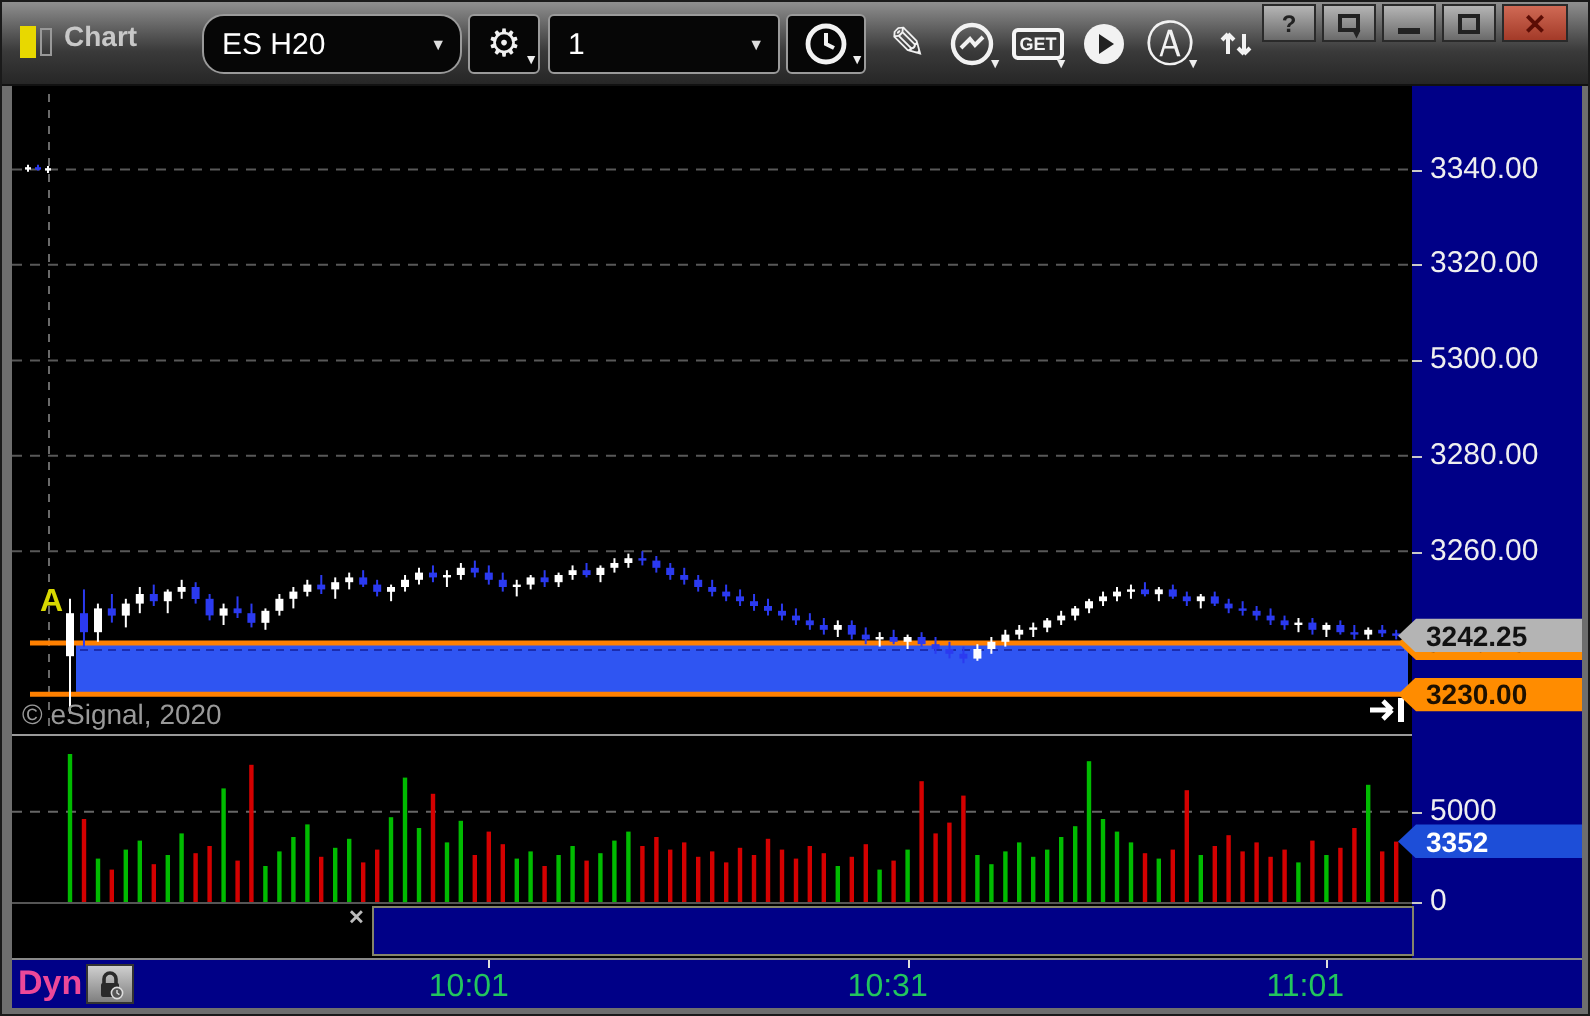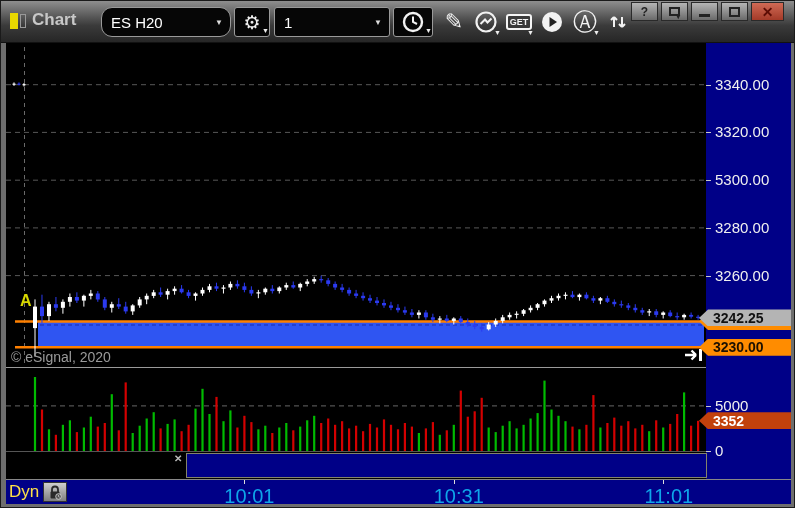--- a/index.html
+++ b/index.html
@@ -4,21 +4,21 @@
 <style>
   html,body{margin:0;padding:0;background:#222;}
   *{box-sizing:border-box;font-family:"Liberation Sans",sans-serif;}
   #win{position:relative;width:795px;height:508px;background:#6e6e6e;overflow:hidden;border:1px solid #1a1a1a;}
   .abs{position:absolute;}
   
   #toolbar{left:0;top:0;width:795px;height:42px;background:linear-gradient(#8f8f8f,#555 40%,#3a3a3a 60%,#262626);border-bottom:1px solid #111;}
   #app-icon{left:9px;top:11px;width:18px;height:18px;}
   #app-icon .b1{position:absolute;left:0;top:1px;width:8px;height:16px;background:#e8d800;}
   #app-icon .b2{position:absolute;left:10px;top:2px;width:6px;height:14px;border:1px solid #999;}
-  #win-title{left:31px;top:9px;font-size:17px;font-weight:bold;color:#c8c8c8;}
+  #win-title{left:31px;top:9px;font-size:14px;font-weight:bold;color:#c8c8c8;}
   .tbx{position:absolute;top:6px;height:30px;background:#060606;border:1px solid #9a9a9a;border-radius:3px;color:#fff;display:flex;align-items:center;}
   .tbx .lbl{font-size:15px;padding-left:9px;}
   .caret{font-size:8px;color:#ddd;margin-left:auto;margin-right:7px;}
   .icon-btn{position:absolute;top:5px;width:30px;height:32px;display:flex;align-items:center;justify-content:center;color:#f2f2f2;}
   .mini-caret{position:absolute;right:0px;bottom:2px;font-size:7px;color:#eee;}
   .get-box{font-size:9px;font-weight:bold;color:#f5f5f5;border:2px solid #f5f5f5;border-radius:3px;padding:1px 2px;background:#3a3a3a;}
   .win-btn{position:absolute;top:1px;height:19px;width:27px;background:linear-gradient(#b5b5b5,#6a6a6a);border:1px solid #2a2a2a;color:#222;font-size:12px;font-weight:bold;display:flex;align-items:center;justify-content:center;}
   #btn-close{background:linear-gradient(#d06a55,#a33a28);color:#5c0d05;width:33px;}
   .dock-glyph{width:11px;height:9px;border:2px solid #222;position:relative;}
   .dock-glyph:after{content:"▾";position:absolute;right:-2px;bottom:-7px;font-size:7px;color:#222;}
@@ -35,23 +35,23 @@
   .axis-label{position:absolute;left:9px;font-size:15px;color:#efefef;white-space:nowrap;}
   .axis-tick{position:absolute;left:0;width:5px;height:1px;background:#c9c9c9;}
   .flag{position:absolute;left:698px;width:92px;height:17px;clip-path:polygon(0 50%,9px 0,100% 0,100% 100%,9px 100%);font-size:14px;font-weight:bold;display:flex;align-items:center;padding-left:14px;}
   
   #vol-label-row{left:5px;top:451px;width:700px;height:27px;background:#000;}
   #vol-study-label{left:7px;top:5px;font-size:15px;color:#f0f0f0;}
   #vol-close{left:168px;top:1px;font-size:10px;color:#bbb;font-weight:bold;}
   #blue-box{left:185px;top:452px;width:521px;height:25px;background:#000087;border:1px solid #84846a;}
   #row-sep{left:5px;top:478px;width:785px;height:1px;background:#888;}
   #time-row{left:5px;top:479px;width:785px;height:24px;background:#000087;}
-  #dyn-label{left:3px;top:2px;font-size:17px;font-weight:normal;color:#fde047;}
+  #dyn-label{left:3px;top:2px;font-size:17px;font-weight:bold;color:#ec4899;}
   #lock-btn{left:37px;top:2px;width:24px;height:20px;background:linear-gradient(#cfcfcf,#7f7f7f);border:1px solid #333;display:flex;align-items:center;justify-content:center;}
-  .time-label{position:absolute;top:5px;width:60px;text-align:right;font-size:20px;color:#0ea5e9;}
+  .time-label{position:absolute;top:5px;width:60px;text-align:left;font-size:16px;color:#22c55e;}
   .time-tick{position:absolute;top:0;width:1px;height:4px;background:#ddd;}
   #goto-end{left:682px;top:347px;width:22px;height:14px;}
 </style>
 </head>
 <body>
 
 <div id="win">
 
   <div id="toolbar" class="abs">
     <div id="app-icon" class="abs">
@@ -493,14 +493,14 @@
       <div class="time-label" style="left: 208.4px;">10:01</div>
       <div class="time-tick" style="left: 447.8px;"></div>
       <div class="time-label" style="left: 417.8px;">10:31</div>
       <div class="time-tick" style="left: 657.2px;"></div>
       <div class="time-label" style="left: 627.2px;">11:01</div>
     </div>
 
 <div class="flag" style="top: 311.986px; background: rgb(255, 140, 0); color: rgb(29, 16, 0);">3240.75</div>
     <div class="flag" style="top: 337.628px; background: rgb(255, 140, 0); color: rgb(29, 16, 0);">3230.00</div>
     <div class="flag" style="top: 308.408px; background: rgb(180, 180, 180); color: rgb(17, 17, 17);">3242.25</div>
-    <div class="flag" style="top: 411.259px; background: #c2410c; color: rgb(255, 255, 255);">3352</div>
+    <div class="flag" style="top: 411.259px; background: #1d4ed8; color: rgb(255, 255, 255);">3352</div>
   </div>
 
 </body></html>

